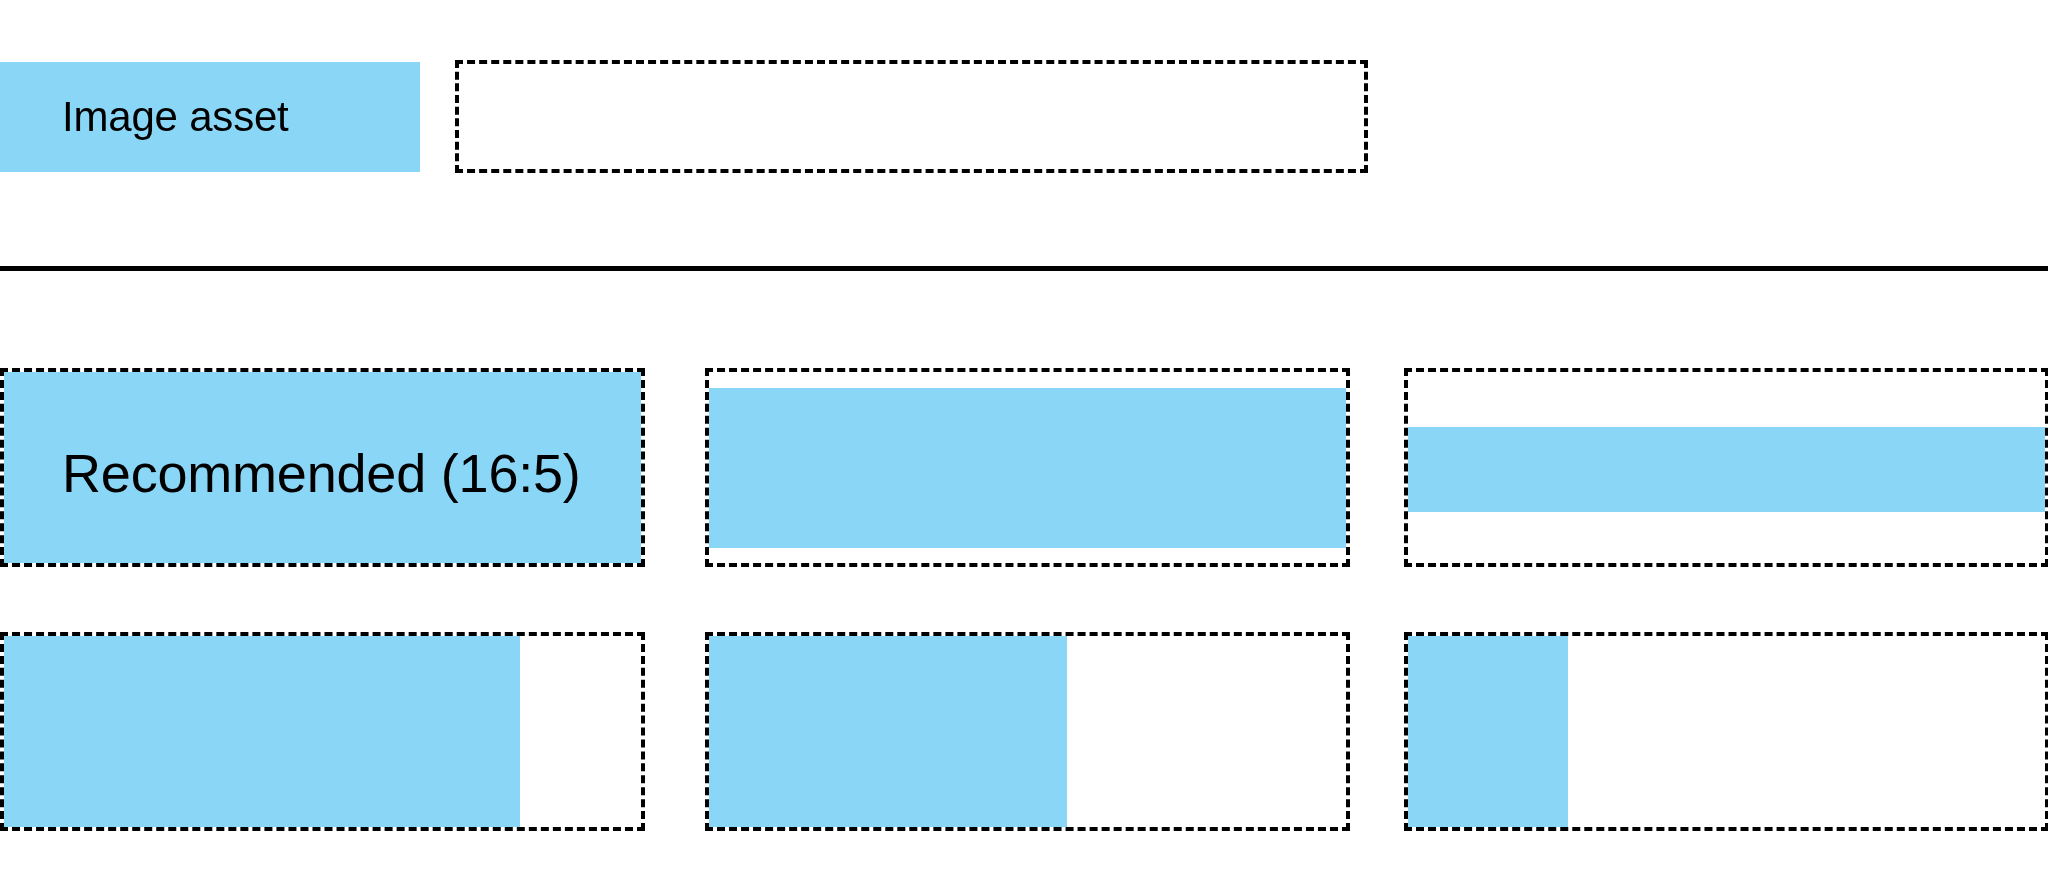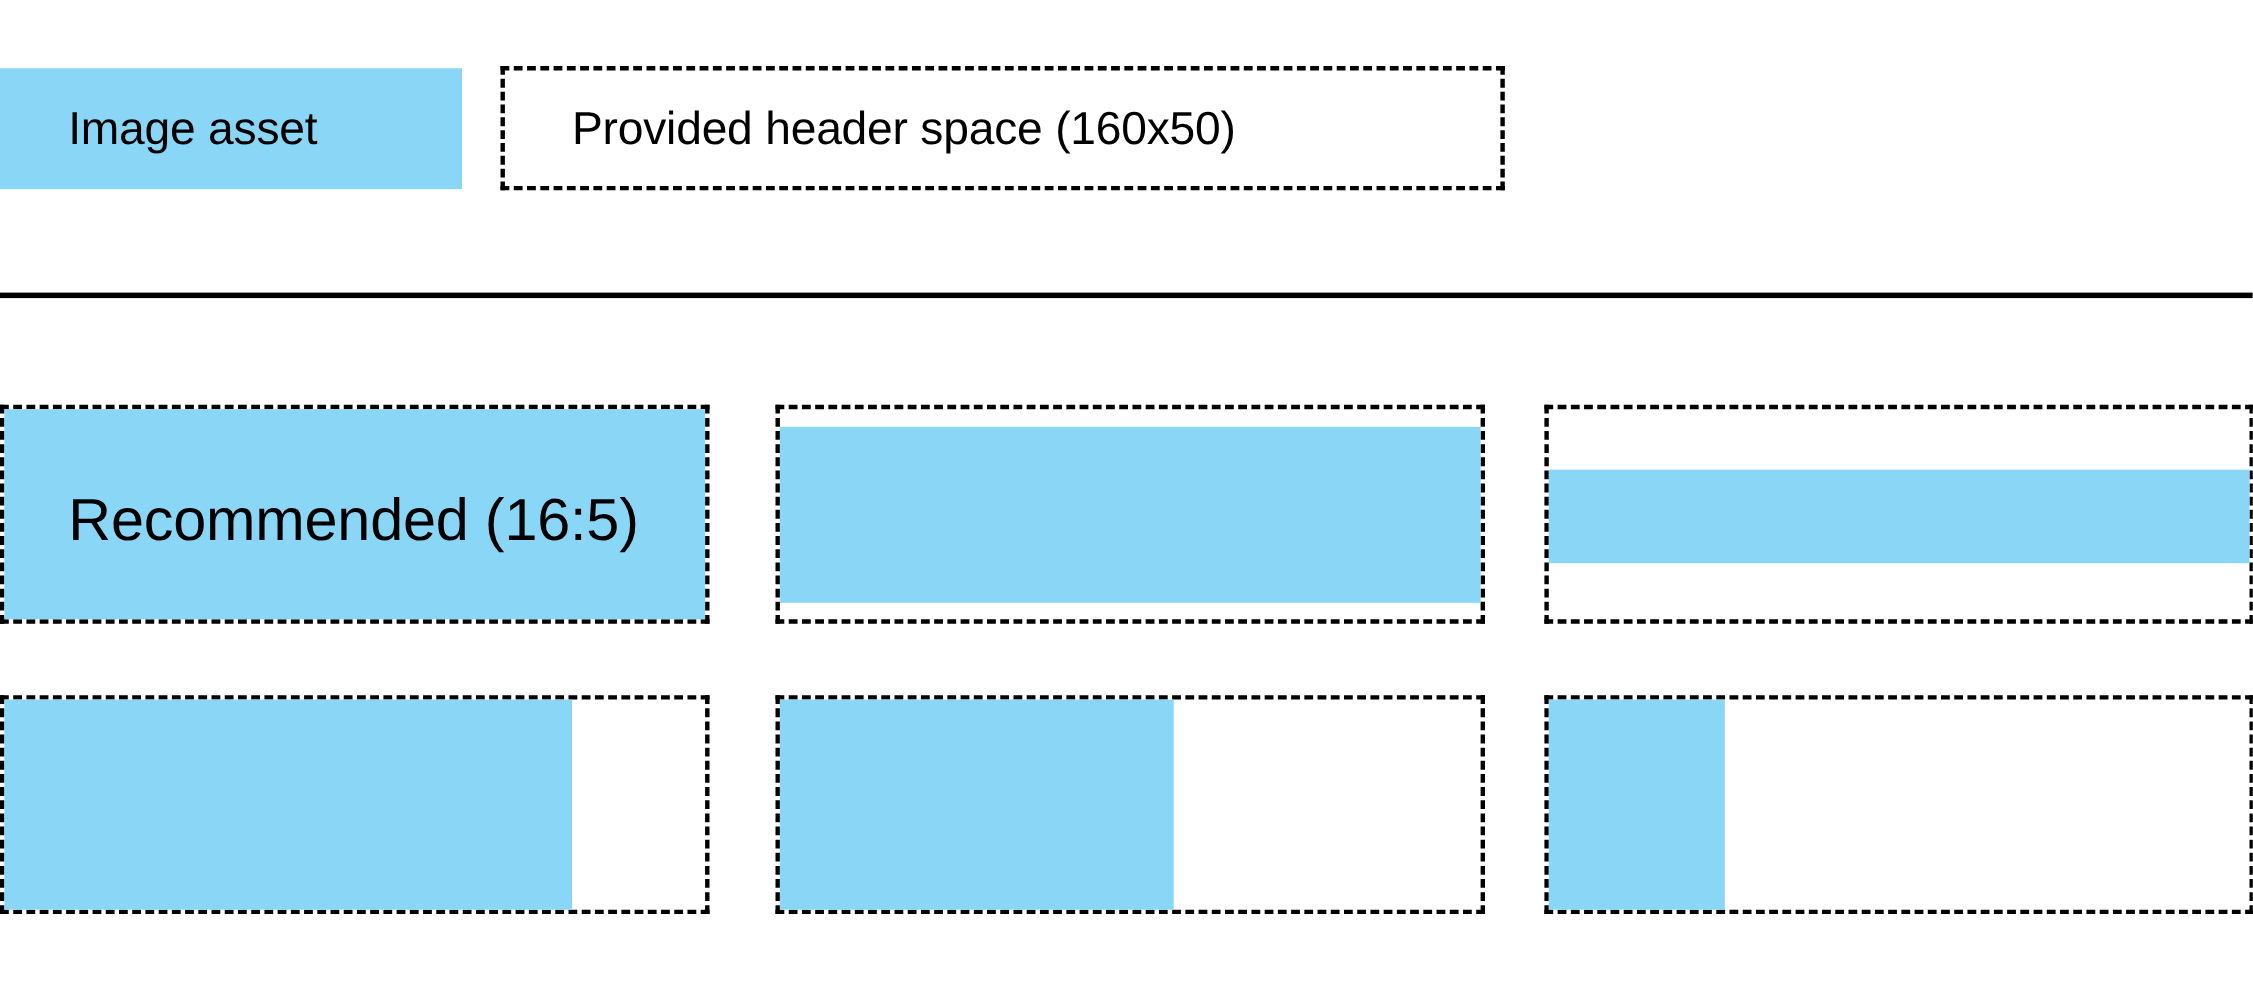--- a/index.html
+++ b/index.html
@@ -123,21 +123,20 @@
 <body>
 
 <div id="header-zone">
 
   <div class="fill" id="image-asset-swatch"></div>
 
   <div class="label" id="image-asset-label">Image asset</div>
 
   <div class="dashed" id="header-space-box"></div>
 
-  <div class="label" id="header-space-label">Provided header space (160x50)</div>
 </div>
 
 <div id="divider"></div>
 
 <div id="aspect-grid">
 
   <div class="dashed row1 col1"></div>
   <div class="fill" id="fill-r1c1"></div>
   <div class="label" id="recommended-label">Recommended (16:5)</div>
 

